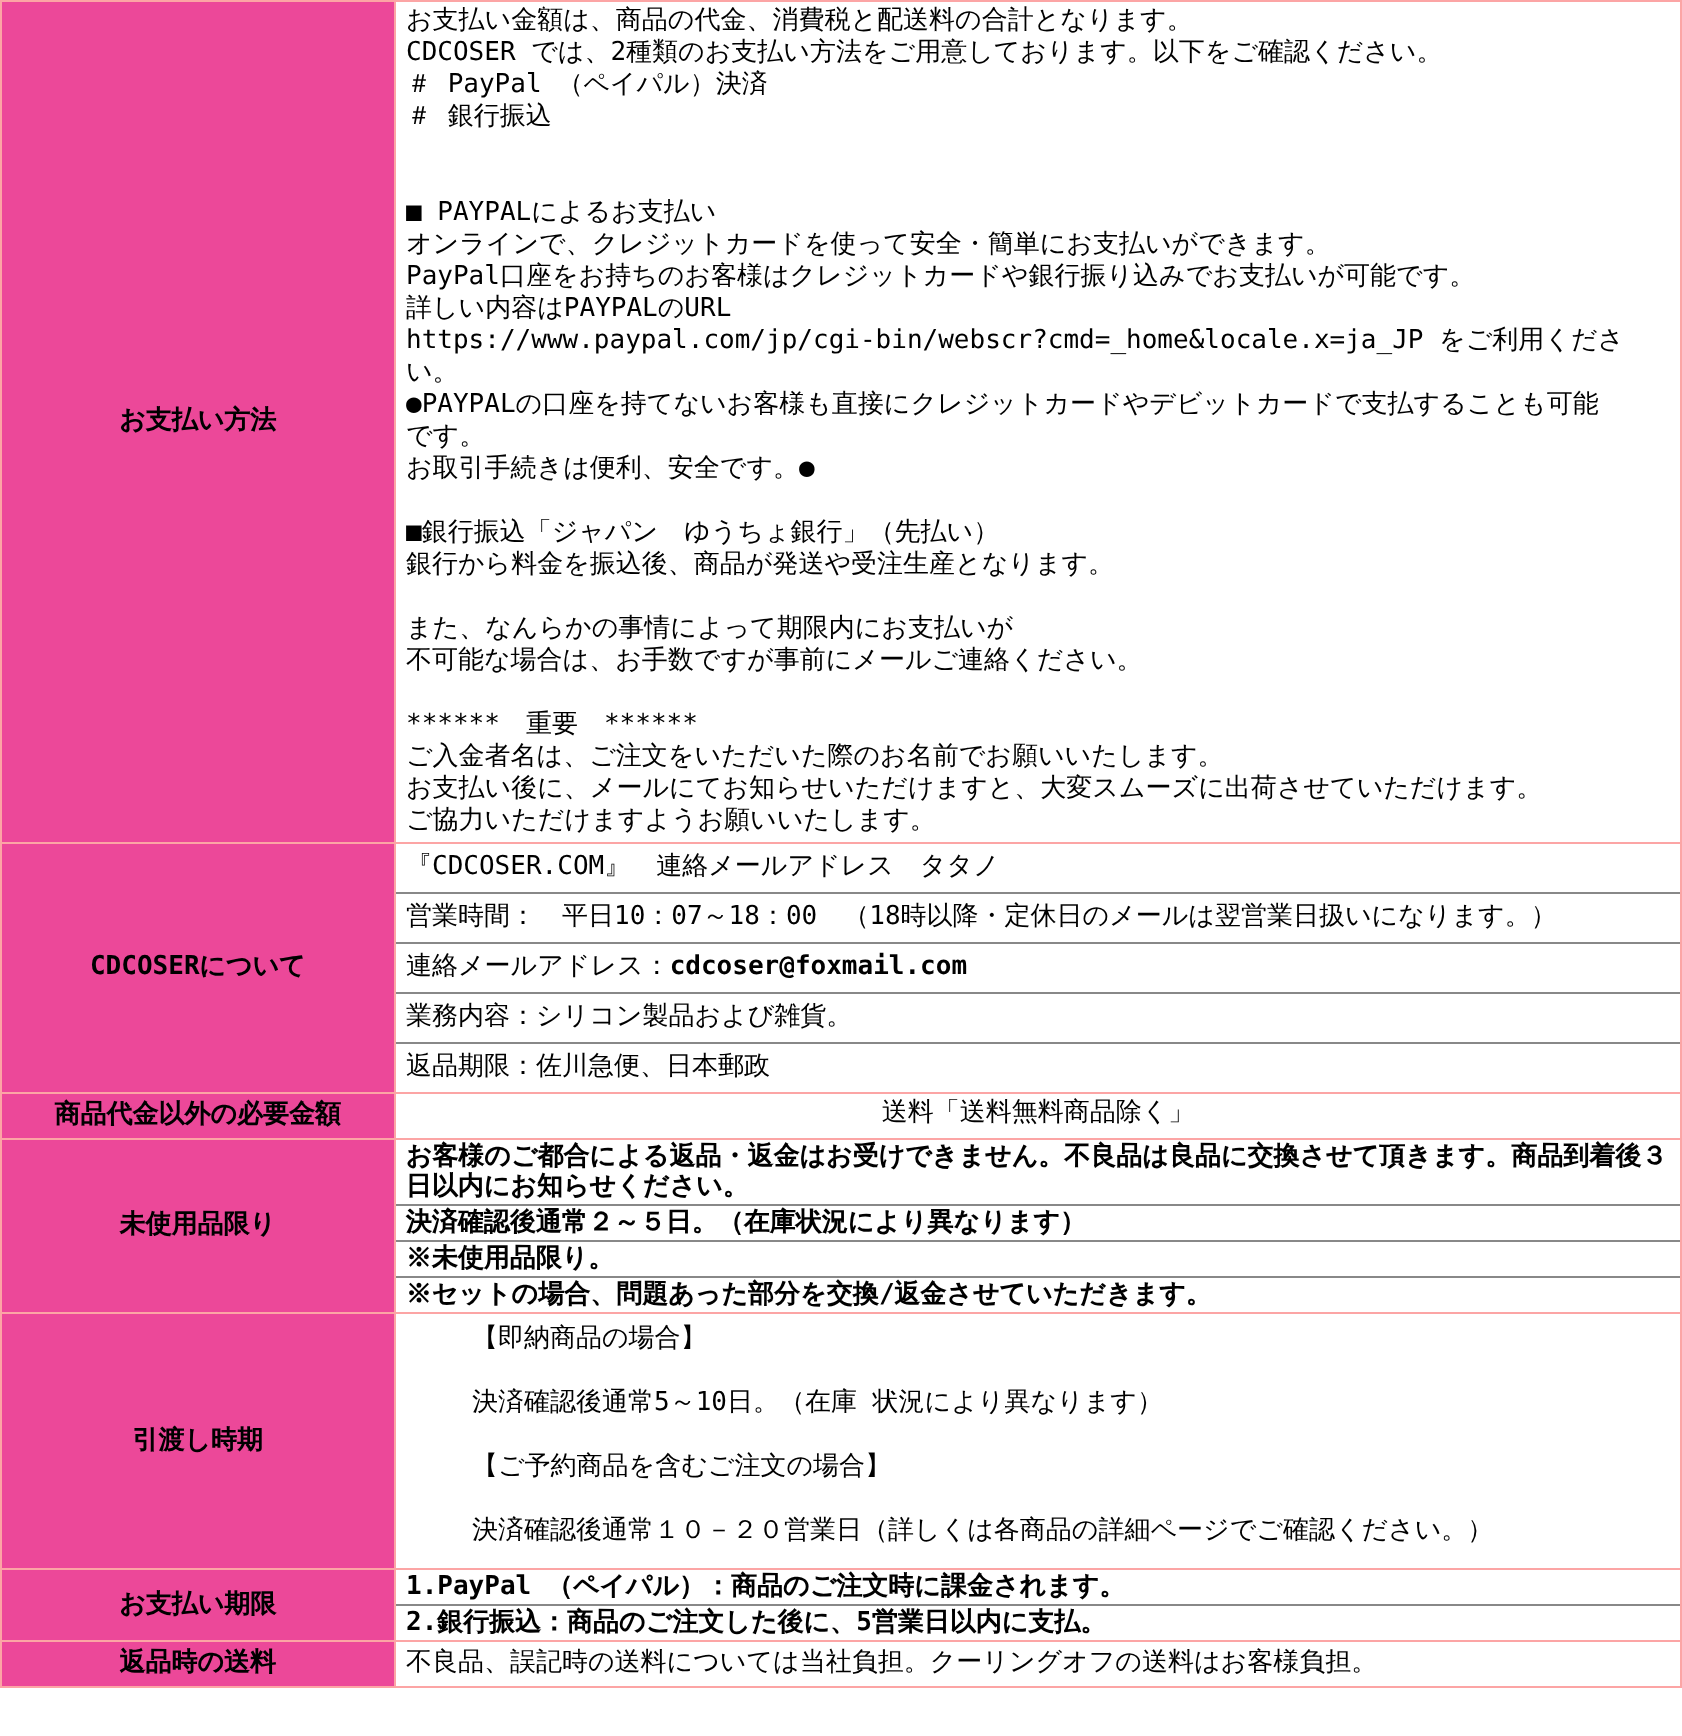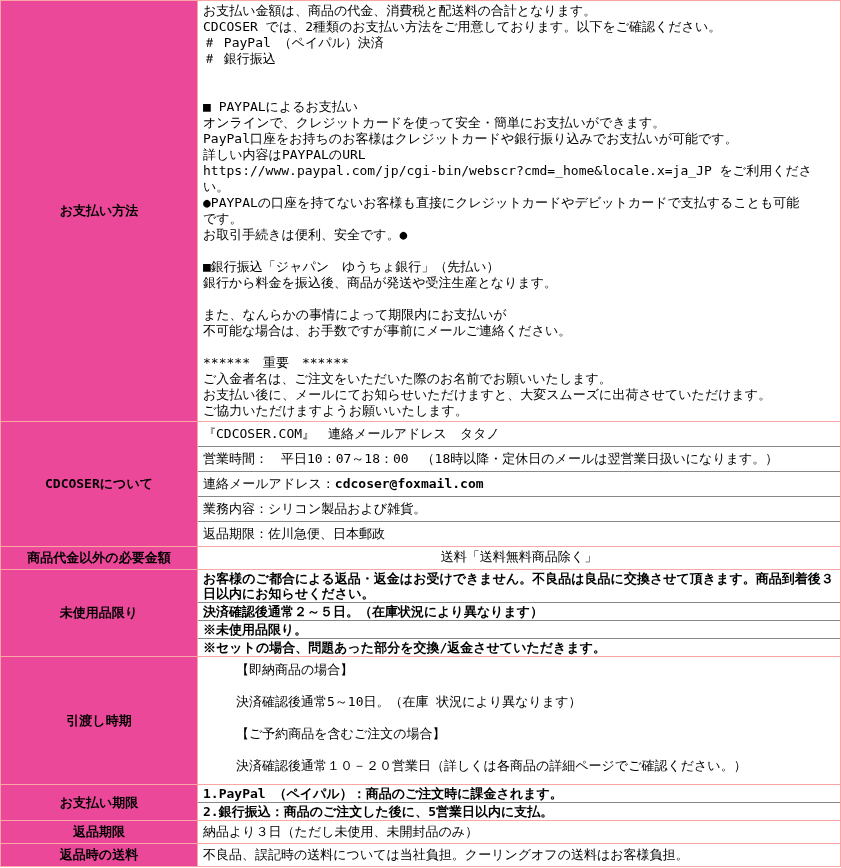--- a/index.html
+++ b/index.html
@@ -145,26 +145,20 @@
   </tr>
 
   <tr>
     <th>お支払い期限</th>
     <td>
       <div class="sub-tight">1.PayPal （ペイパル）：商品のご注文時に課金されます。</div>
       <div class="sub-tight">2.銀行振込：商品のご注文した後に、5営業日以内に支払。</div>
     </td>
   </tr>
 
-  <tr>
-    <th>返品期限</th>
-    <td>
-      <div class="single">納品より３日（ただし未使用、未開封品のみ）</div>
-    </td>
-  </tr>
 
   <tr>
     <th>返品時の送料</th>
     <td>
       <div class="single">不良品、誤記時の送料については当社負担。クーリングオフの送料はお客様負担。</div>
     </td>
   </tr>
 
 </tbody>
   </table>

